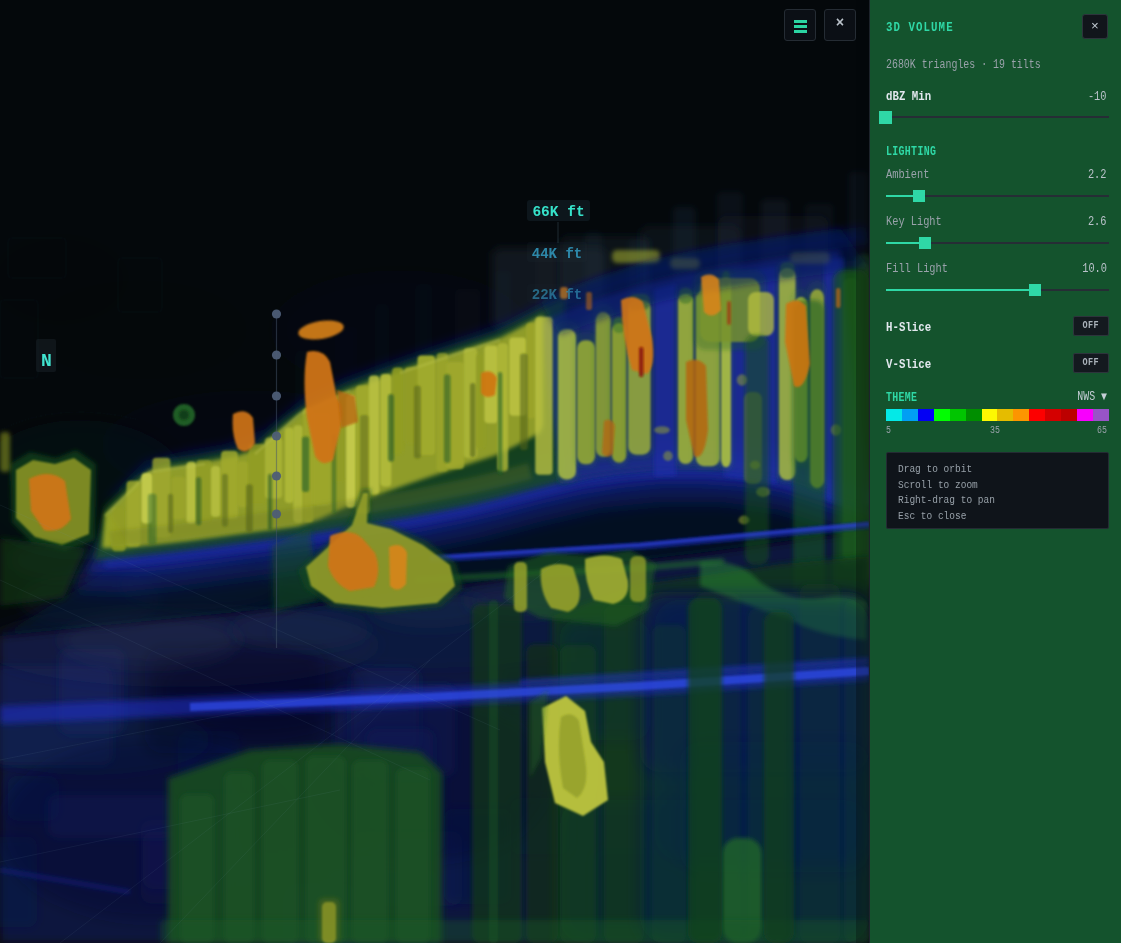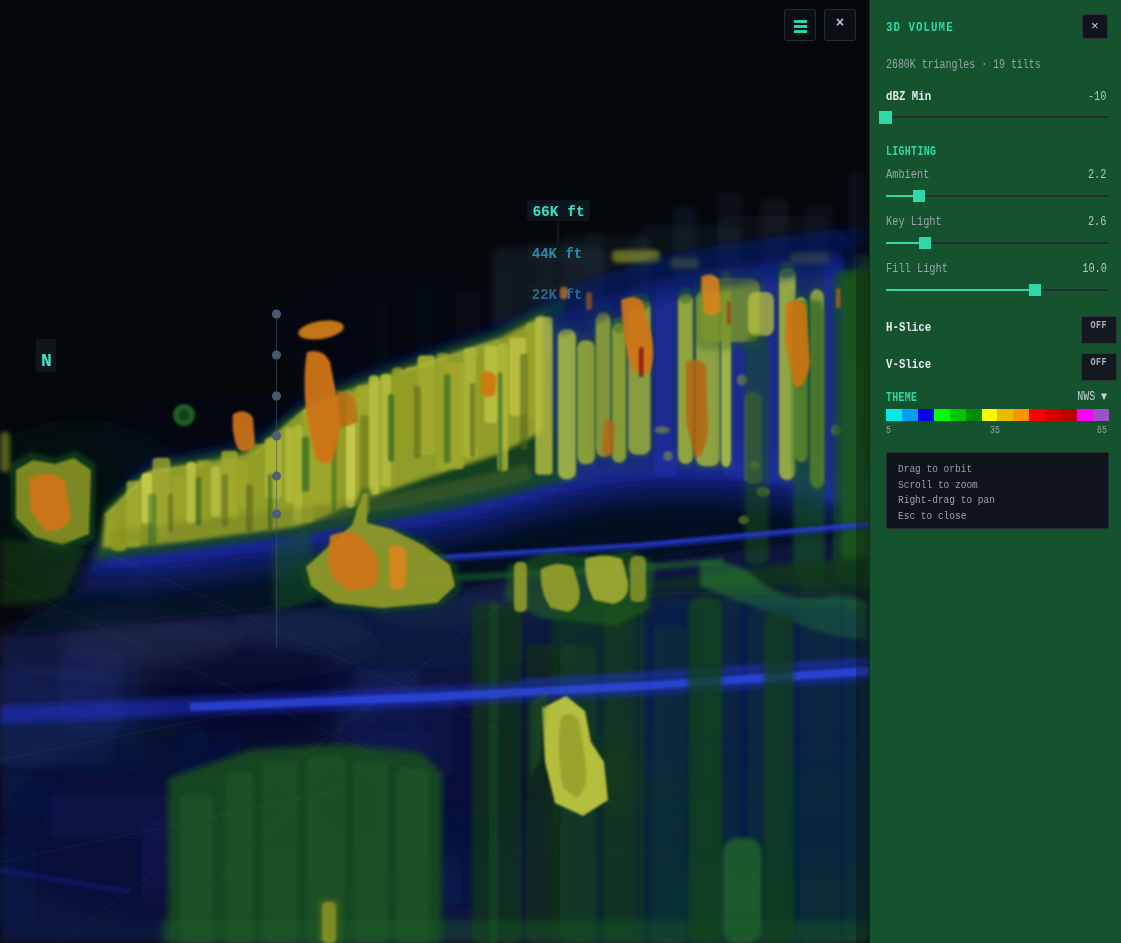--- a/index.html
+++ b/index.html
@@ -21,23 +21,23 @@
 #panel .abs { position:absolute; }
 .teal { color:#2fd8a6; font-weight:bold; }
 .nx { transform:scaleX(0.826); transform-origin:0 50%; }
 .nxr { transform:scaleX(0.826); transform-origin:100% 50%; }
 .lblb { color:#e2e8ee; font-weight:bold; font-size:13px; }
 .lbl { color:#9aa2ab; font-size:12.5px; }
 .val { color:#b9c1c9; font-size:12.5px; }
 .track { position:absolute; height:2px; background:#262d35; width:223px; left:16px; }
 .fill { position:absolute; height:2px; background:#2fd8a6; left:16px; }
 .handle { position:absolute; width:13px; height:13px; background:#2fd8a6; }
-.offbtn { position:absolute; left:203px; width:36px; height:28px; border:1px solid #2d343c;
+.offbtn { position:absolute; left:203px; width:36px; height:20px; border:1px solid #2d343c;
   background:#14191f; border-radius:2px; color:#aab2ba; font-size:10px; font-weight:bold;
-  text-align:center; line-height:18px; letter-spacing:0.5px;margin-left:8px; }
+  text-align:center; line-height:18px; letter-spacing:0.5px; }
 .offbtn span { display:inline-block; transform:scaleX(0.85); }
 #cbar { position:absolute; left:16px; top:409px; width:223px; height:12px; display:flex; }
 #cbar div { flex:1; }
 #helpbox { position:absolute; left:16px; top:452px; width:223px; height:77px;
   border:1px solid #242b33; background:#0f141a; border-radius:2px;
   color:#97a0a8; font-size:11.5px; line-height:15.5px; padding:8px 0 0 11px; }
 </style>
 </head>
 <body>
 <div id="app">

